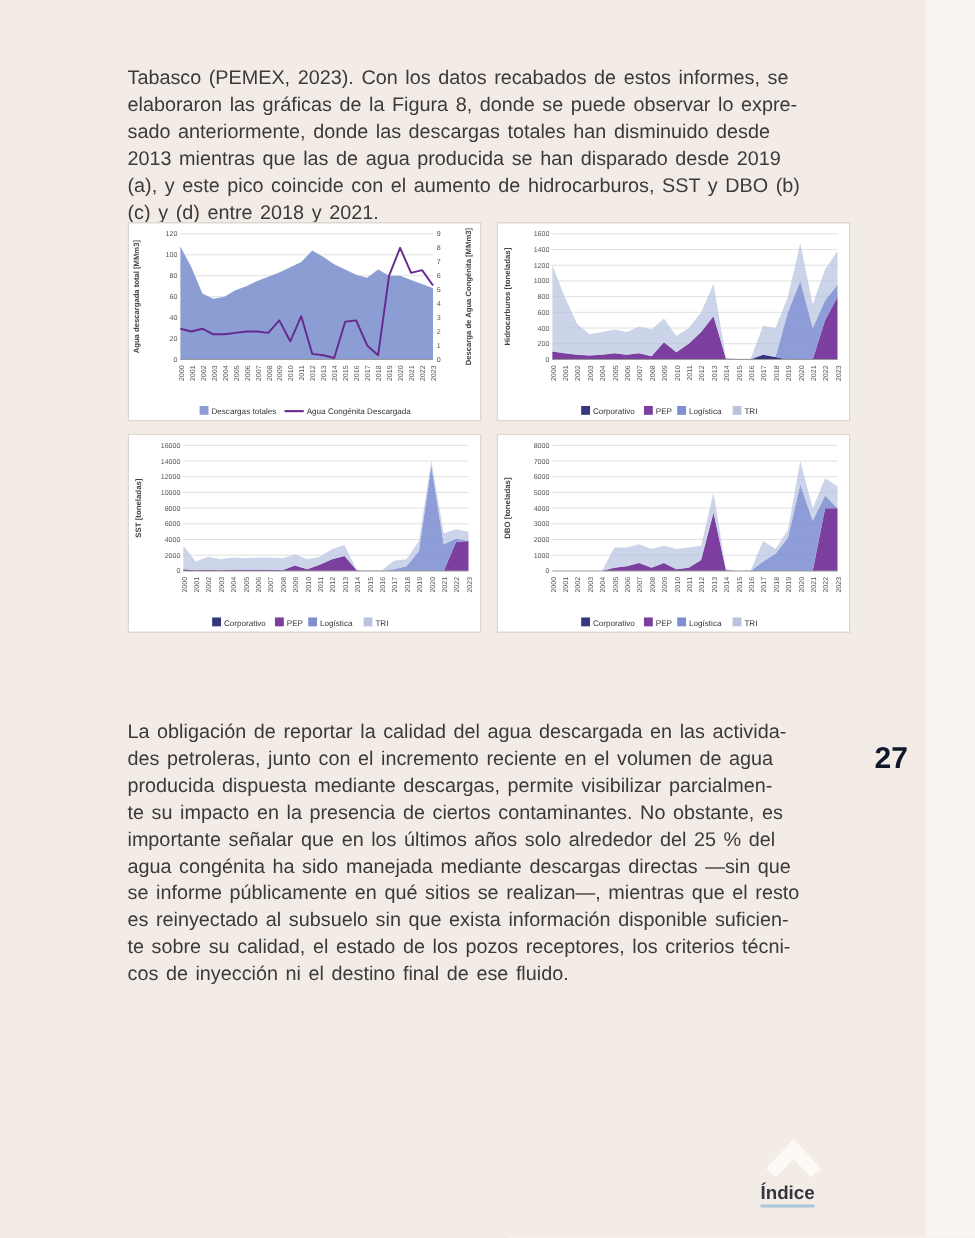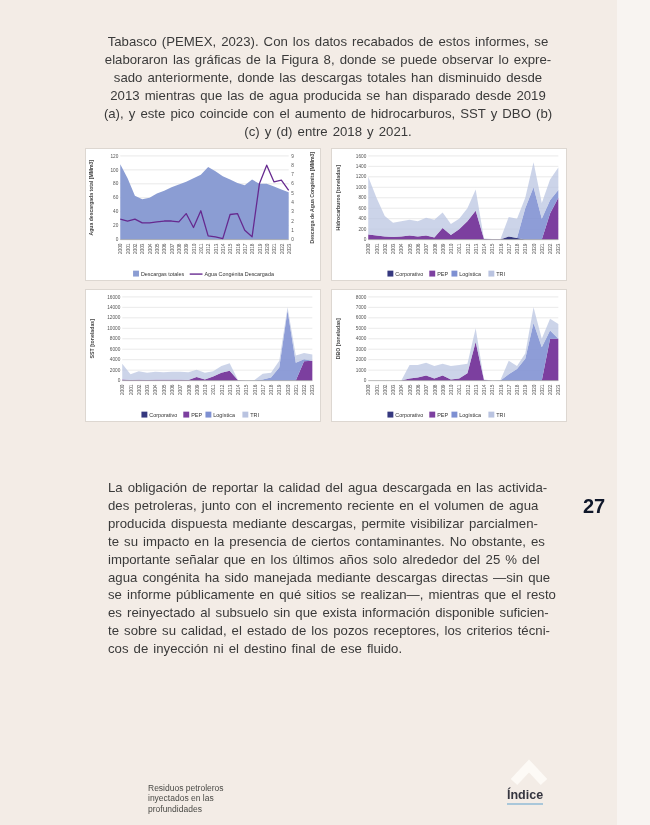--- a/index.html
+++ b/index.html
@@ -1,22 +1,22 @@
 <!DOCTYPE html>
 <html><head>
 <meta charset="utf-8">
 <style>
   html,body{margin:0;padding:0;}
   .page{position:relative;width:650px;height:825px;background:#f3ece6;
         font-family:"Liberation Sans",sans-serif;color:#3a3a3a;overflow:hidden;}
   .right-strip{position:absolute;right:0;top:0;width:33px;height:825px;background:#f8f4f1;}
   .para{position:absolute;left:85px;width:486px;font-size:13.2px;line-height:17.9px;
         white-space:pre-line;word-spacing:1.4px;margin:0;color:#3a3a3a;}
-  .intro{top:33px;text-align:center;}
-  .body2{top:479px;margin-left:23px;}
+  .intro{top:43px;}
+  .body2{top:479px;}
   .charts{position:absolute;left:85px;top:148px;width:482px;display:grid;
           grid-template-columns:236px 236px;gap:8px 10px;}
   .panel{width:236px;height:133px;background:#ffffff;border:1px solid #ddd7d1;box-sizing:border-box;}
   .panel svg{display:block;width:100%;height:100%;font-family:"Liberation Sans",sans-serif;}
   .caption{position:absolute;left:85px;top:428px;width:496px;font-size:10.8px;font-weight:bold;
            line-height:14.6px;white-space:pre-line;margin:0;color:#2e2e2e;}
   .pagenum{position:absolute;left:583px;top:495px;font-size:20px;font-weight:bold;color:#0f172a;}
   .logo{position:absolute;left:84px;top:780px;font-family:"DejaVu Sans Mono",monospace;
         font-weight:bold;font-size:20px;line-height:14.5px;letter-spacing:-1px;color:#2b2b28;}
   .tagline{position:absolute;left:148px;top:783px;font-size:8.5px;line-height:10.3px;
@@ -285,21 +285,18 @@
 te su impacto en la presencia de ciertos contaminantes. No obstante, es
 importante señalar que en los últimos años solo alrededor del 25 % del
 agua congénita ha sido manejada mediante descargas directas —sin que
 se informe públicamente en qué sitios se realizan—, mientras que el resto
 es reinyectado al subsuelo sin que exista información disponible suficien-
 te sobre su calidad, el estado de los pozos receptores, los criterios técni-
 cos de inyección ni el destino final de ese fluido.</p>
 
   <div class="pagenum">27</div>
 
-  <div class="tagline">Residuos petroleros
-inyectados en las
-profundidades</div>
 
   <svg class="chevron" width="44" height="27" viewBox="0 0 44 27">
     <polyline points="7,23 22,7 37,23" fill="none" stroke="#fdfaf6" stroke-width="9"></polyline>
   </svg>
   <a class="index-link">Índice</a>
 </div>
 
 </body></html>

